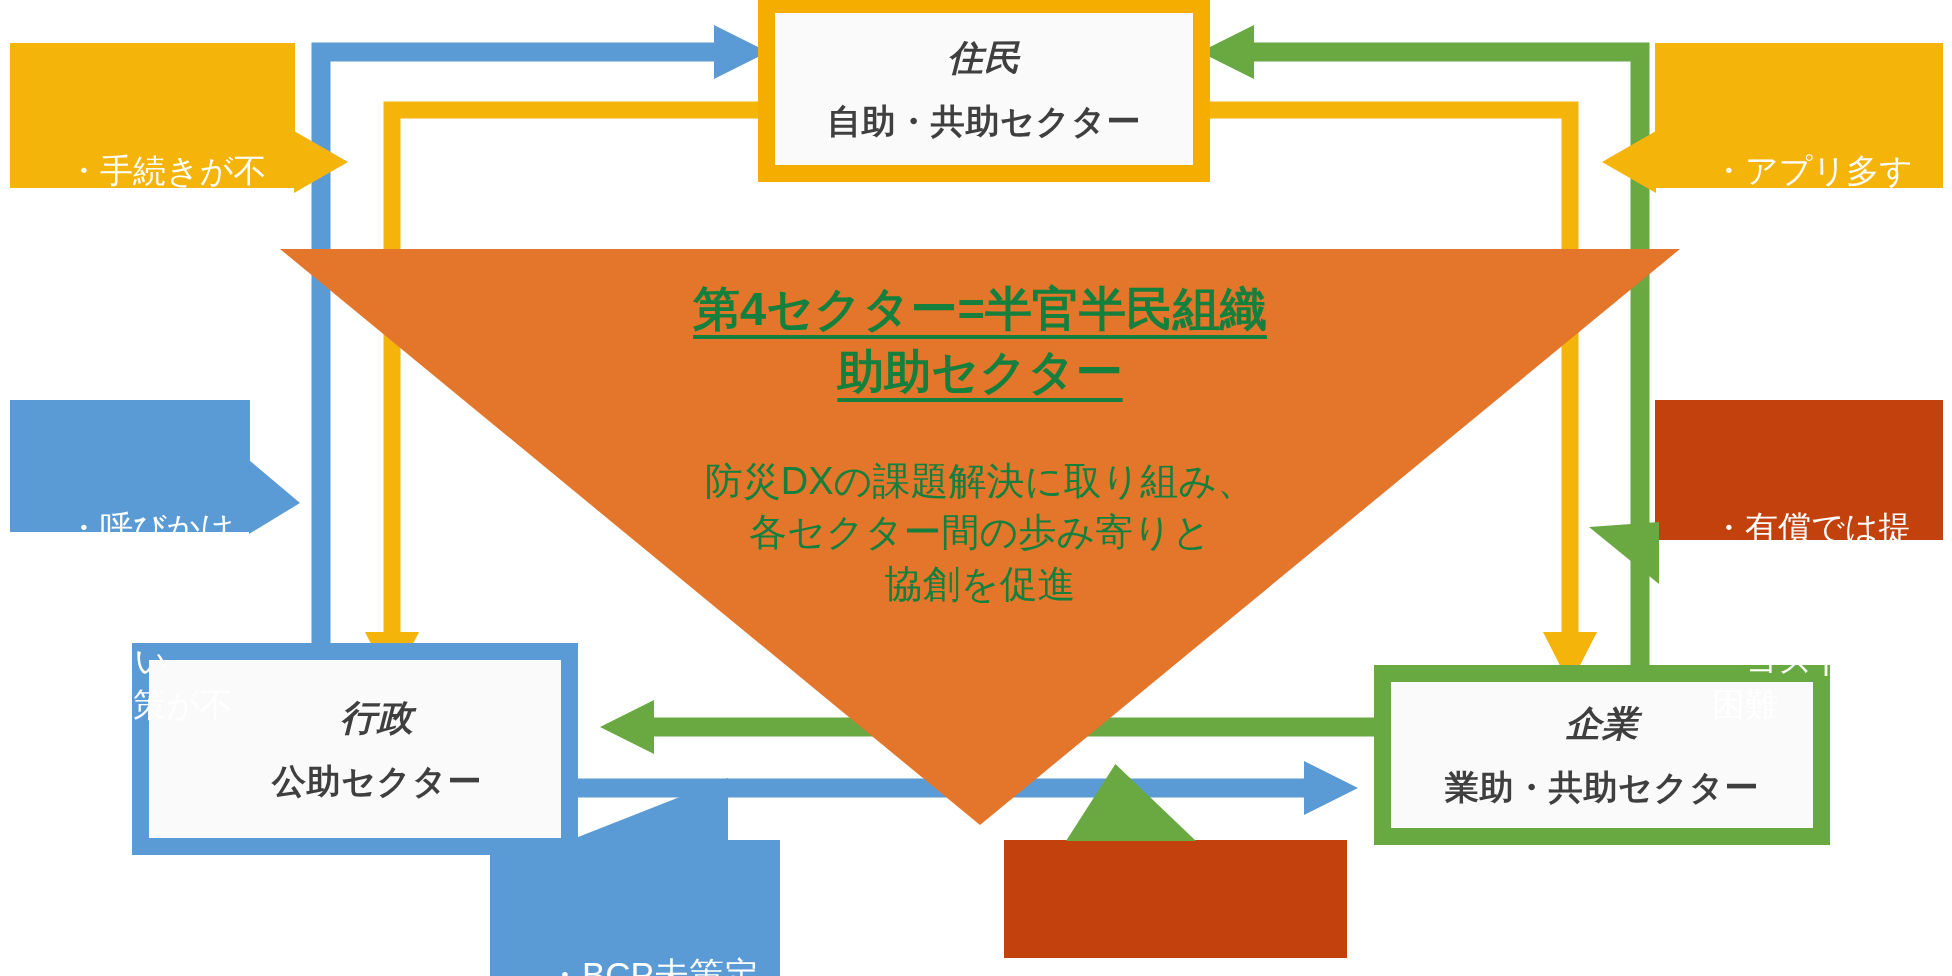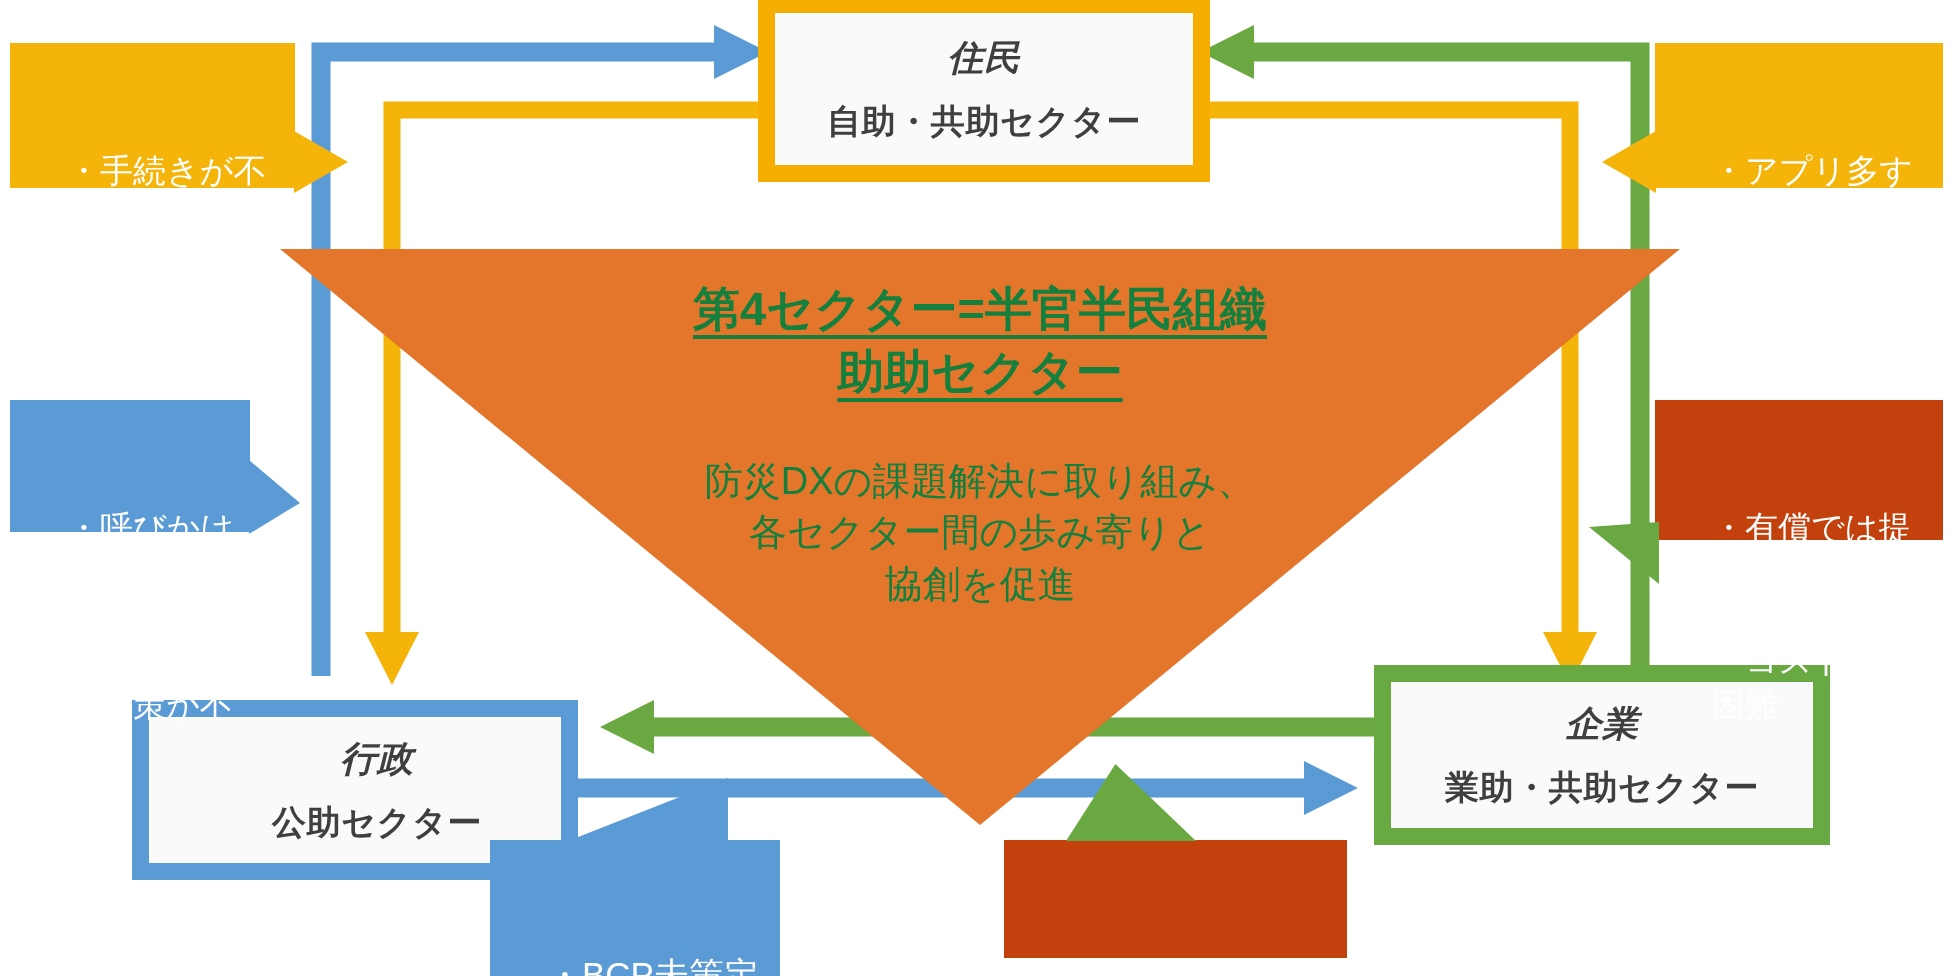--- a/index.html
+++ b/index.html
@@ -7,21 +7,21 @@
   #stage{position:relative;width:1952px;height:976px;background:#ffffff;overflow:hidden;}
 
   
   .sector{position:absolute;background:#fafafa;box-sizing:border-box;display:flex;
           flex-direction:column;align-items:center;justify-content:center;
           color:#3f3f3f;font-weight:bold;letter-spacing:.04em;z-index:6;}
   .sector .l1{font-size:36px;line-height:1.1;margin-bottom:26px;font-style:italic;}
   .sector .l2{font-size:34px;line-height:1.1;}
 
   #box-residents{left:758px;top:-4px;width:452px;height:186px;border:17px solid #f5ad00;}
-  #box-gov{left:132px;top:700px;width:446px;height:180px;border:17px solid #5b9bd5;padding-left:44px;}
+  #box-gov{left:132px;top:643px;width:446px;height:212px;border:17px solid #5b9bd5;padding-left:44px;}
   #box-corp{left:1374px;top:665px;width:456px;height:180px;border:17px solid #68a942;}
 
   
   #wires{position:absolute;left:0;top:0;width:1952px;height:976px;z-index:3;}
 
   
   #triangle{position:absolute;left:280px;top:249px;width:1400px;height:576px;z-index:5;}
   #tri-shape{position:absolute;inset:0;background:#e3762b;
              clip-path:polygon(0 0,100% 0,50% 100%);}
   #tri-text{position:absolute;left:0;top:0;width:100%;text-align:center;color:#15803d;}

